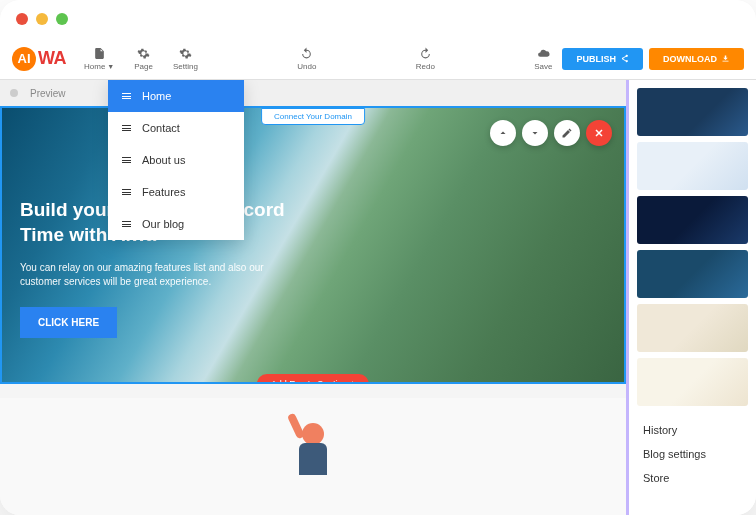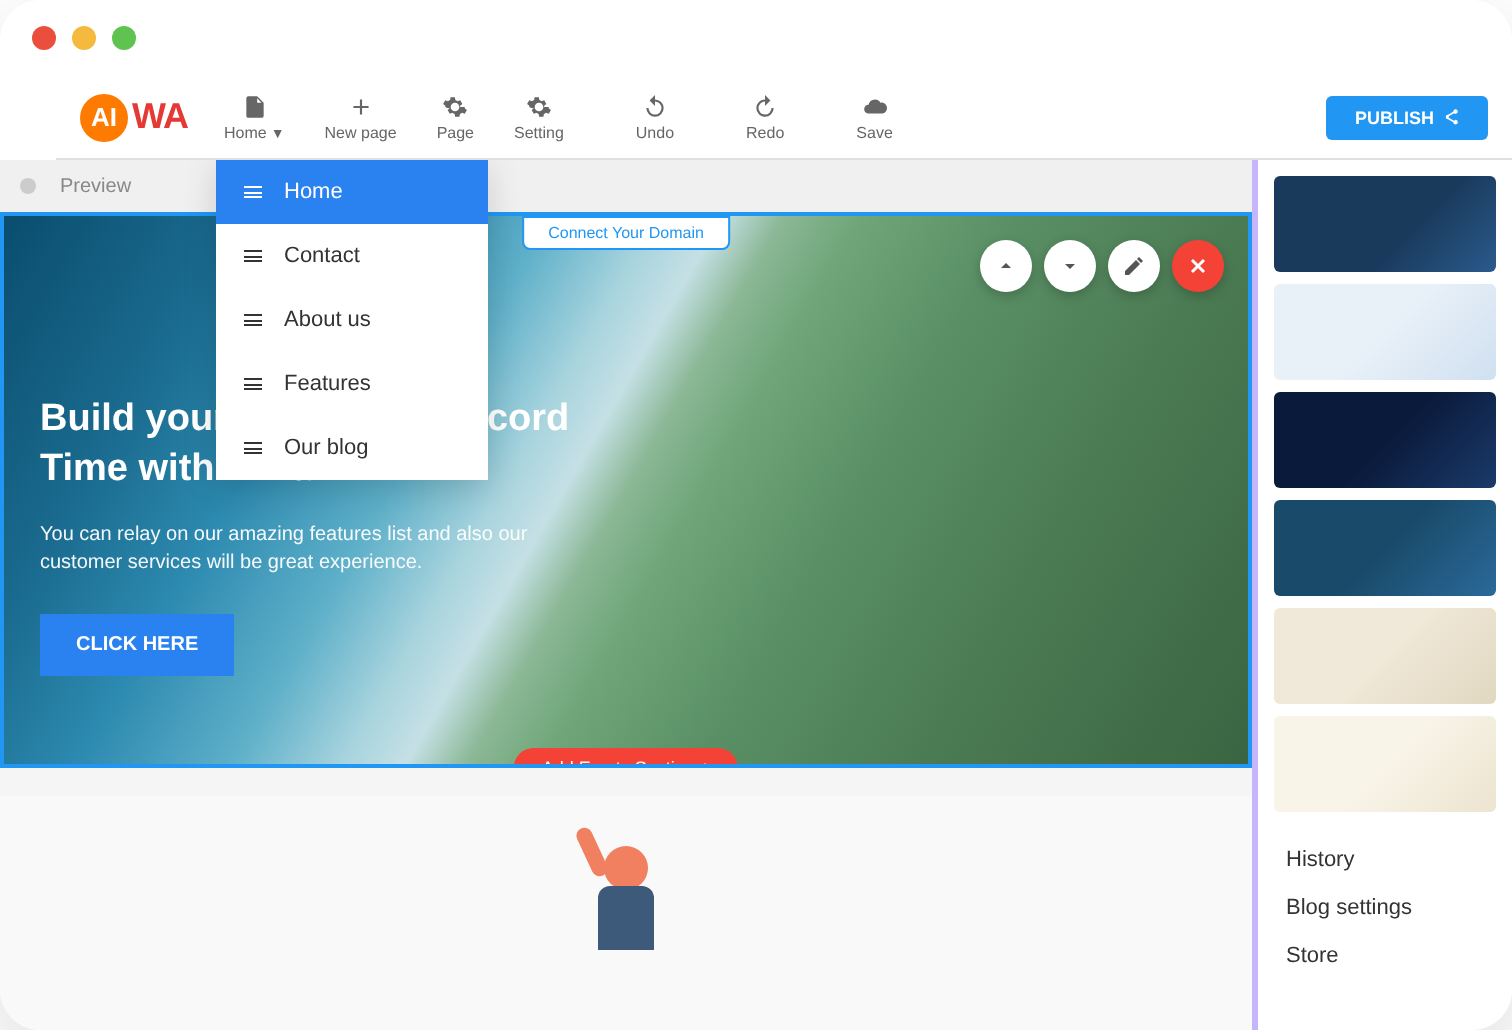--- a/index.html
+++ b/index.html
@@ -6,31 +6,31 @@
     body { font-family: -apple-system, BlinkMacSystemFont, Arial, sans-serif; background: #fff; }
     
     .window { width: 756px; height: 515px; background: #fff; border-radius: 20px; overflow: hidden; position: relative; box-shadow: 0 20px 60px rgba(0,0,0,0.15); }
     
     .titlebar { height: 38px; background: #fff; display: flex; align-items: center; padding: 0 16px; gap: 8px; border-top-left-radius: 20px; border-top-right-radius: 20px; }
     .dot { width: 12px; height: 12px; border-radius: 50%; }
     .dot.red { background: #e94f3c; }
     .dot.yellow { background: #f5b93d; }
     .dot.green { background: #5ec44f; }
     
-    .toolbar { height: 42px; background: #fff; border-bottom: 1px solid #e0e0e0; display: flex; align-items: center; padding: 0 12px; gap: 0; margin-left: 28px; }
+    .toolbar { height: 42px; background: #fff; border-bottom: 1px solid #e0e0e0; display: flex; align-items: center; padding: 0 12px; gap: 0; }
     
     .logo { display: flex; align-items: center; margin-right: 8px; }
     .logo-circle { width: 24px; height: 24px; background: #ff7a00; border-radius: 50%; display: flex; align-items: center; justify-content: center; color: #fff; font-weight: bold; font-size: 13px; }
     .logo-text { color: #e53935; font-weight: 800; font-size: 18px; letter-spacing: -0.5px; margin-left: 2px; }
     
     .tool-btn { display: flex; flex-direction: column; align-items: center; gap: 2px; padding: 2px 10px; cursor: pointer; color: #666; font-size: 8px; position: relative; }
     .tool-btn svg { width: 13px; height: 13px; fill: #666; }
     .tool-btn .caret { font-size: 7px; margin-left: 2px; }
     
-    .toolbar-center { flex: 1; display: flex; justify-content: flex-start; gap: 16px; }
+    .toolbar-center { flex: 1; display: flex; justify-content: space-between; gap: 16px; }
     
     .toolbar-right { display: flex; gap: 6px; justify-content: flex-end; }
     .btn-publish { background: #2196f3; color: #fff; border: none; padding: 6px 14px; font-size: 9px; font-weight: 600; border-radius: 3px; cursor: pointer; display: flex; align-items: center; gap: 4px; }
     .btn-download { background: #ff8800; color: #fff; border: none; padding: 6px 14px; font-size: 9px; font-weight: 600; border-radius: 3px; cursor: pointer; display: flex; align-items: center; gap: 4px; }
     
     .content { display: flex; height: calc(100% - 80px); border-radius: 11px; }
     
     .canvas-area { flex: 1; background: #f5f5f5; position: relative; overflow: hidden; }
     
     .preview-bar { height: 26px; background: #f0f0f0; display: flex; align-items: center; padding: 0 10px; gap: 12px; font-size: 10px; color: #888; }
@@ -97,26 +97,20 @@
     </div>
 
     <div class="tool-btn">
       <svg viewBox="0 0 24 24">
           <path d="M14 2H6a2 2 0 00-2 2v16a2 2 0 002 2h12a2 2 0 002-2V8l-6-6zm0 2l4 4h-4V4z"></path>
         </svg>
       <span><span>Home</span><span class="caret">▼</span></span>
     </div>
     <div class="tool-btn">
       <svg viewBox="0 0 24 24">
-          <path d="M19 13h-6v6h-2v-6H5v-2h6V5h2v6h6v2z"></path>
-        </svg>
-      <span>New page</span>
-    </div>
-    <div class="tool-btn">
-      <svg viewBox="0 0 24 24">
           <path d="M12 8a4 4 0 100 8 4 4 0 000-8zm9 4a7 7 0 01-.1 1.2l2.1 1.6-2 3.5-2.5-1a7 7 0 01-2 1.2l-.4 2.6h-4l-.4-2.6a7 7 0 01-2-1.2l-2.5 1-2-3.5 2.1-1.6A7 7 0 013 12a7 7 0 01.1-1.2L1 9.2l2-3.5 2.5 1a7 7 0 012-1.2L7.9 3h4l.4 2.6a7 7 0 012 1.2l2.5-1 2 3.5-2.1 1.6c0 .4.1.8.1 1.2z"></path>
         </svg>
       <span>Page</span>
     </div>
 
     <div class="toolbar-center">
       <div class="tool-btn">
         <svg viewBox="0 0 24 24">
             <path d="M12 8a4 4 0 100 8 4 4 0 000-8zm9 4a7 7 0 01-.1 1.2l2.1 1.6-2 3.5-2.5-1a7 7 0 01-2 1.2l-.4 2.6h-4l-.4-2.6a7 7 0 01-2-1.2l-2.5 1-2-3.5 2.1-1.6A7 7 0 013 12a7 7 0 01.1-1.2L1 9.2l2-3.5 2.5 1a7 7 0 012-1.2L7.9 3h4l.4 2.6a7 7 0 012 1.2l2.5-1 2 3.5-2.1 1.6c0 .4.1.8.1 1.2z"></path>
           </svg>
@@ -140,20 +134,26 @@
           </svg>
         <span>Save</span>
       </div>
     </div>
 
     <div class="toolbar-right">
       <button class="btn-publish">
         <span>PUBLISH</span>
         <svg width="9" height="9" viewBox="0 0 24 24" fill="#fff">
             <path d="M18 16a3 3 0 00-2 1l-7-4v-2l7-4a3 3 0 10-1-2l-7 4a3 3 0 100 6l7 4a3 3 0 102-3z"></path>
+          </svg>
+      </button>
+      <button class="btn-download">
+        <span>DOWNLOAD</span>
+        <svg width="9" height="9" viewBox="0 0 24 24" fill="#fff">
+            <path d="M12 16l-6-6h4V4h4v6h4l-6 6zm-8 2h16v2H4v-2z"></path>
           </svg>
       </button>
     </div>
   </div>
 
   <div class="content">
 
     <div class="canvas-area">
 
       <div class="preview-bar">

